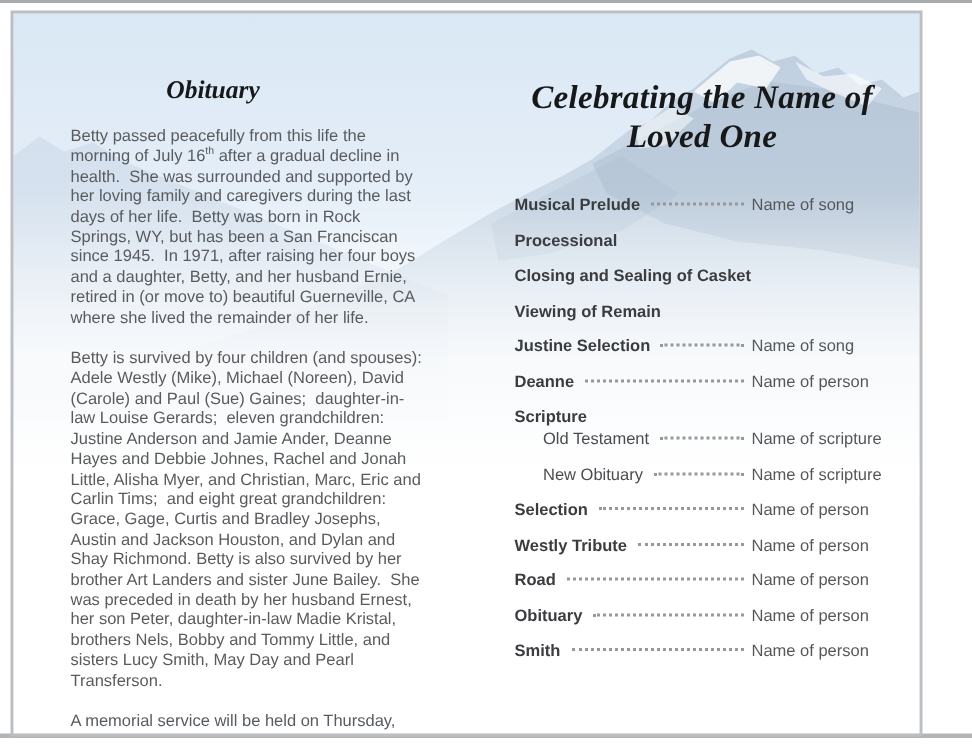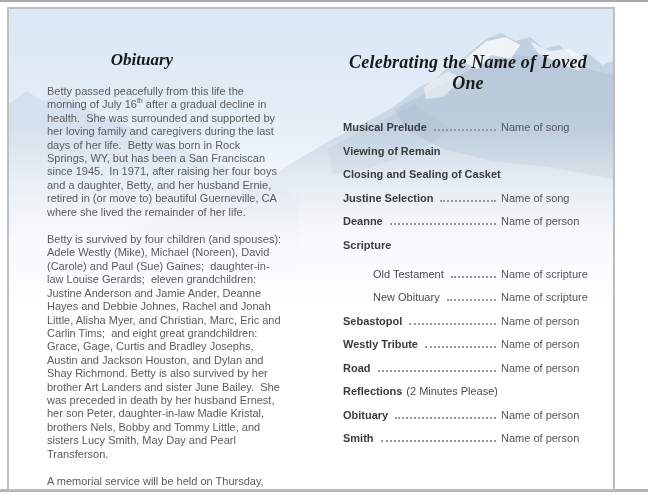--- a/index.html
+++ b/index.html
@@ -24,37 +24,37 @@
   .panel  { width: 50%; box-sizing: border-box; position: relative; }
   .panel.left  { padding: 41px 28px 0 38px; }
   .panel.right { padding: 43px 20px 0 32px; }
 
   .doc-title {
     font-family: "Liberation Serif", serif;
     font-style: italic; font-weight: bold;
     color: #17181a; text-align: center;
   }
   .left  .doc-title { font-size: 17px; margin: 0 46px 15px 0; }
-  .right .doc-title { font-size: 18px; margin: 0 0 27px 0; letter-spacing: 0.2px; }
+  .right .doc-title { font-size: 22px; margin: 0 0 27px 0; letter-spacing: 0.2px; }
 
   .body-text p {
     margin: 0 0 14px 0;
     font-size: 11px; line-height: 13.4px;
     color: #595b5e; white-space: pre-wrap;
   }
   .body-text sup { font-size: 7px; line-height: 0; }
 
   .program-list { margin-top: 0; }
   .row {
-    display: flex; align-items: flex-end;
+    display: flex; align-items: center;
     margin-bottom: 11.5px; font-size: 11px; color: #3b3d40;
   }
   .row .lbl { font-weight: bold; color: #3a3c3f; white-space: nowrap; }
-  .row.sub .lbl { font-weight: normal; color: #4a4c4f; margin-left: 30px; }
-  .row.group { margin-bottom: 17px; }
+  .row.sub .lbl { font-weight: normal; color: #4a4c4f; margin-left: 19px; }
+  .row.group { margin-bottom: 3px; }
   .leader {
     flex: 1 1 auto; min-width: 10px; height: 0;
     border-bottom: 2px dotted #96989b;
     margin: 0 5px 2px 7px;
   }
   .val { flex: 0 0 92px; color: #55575a; }
   .suffix { font-weight: normal; color: #4a4c4f; margin-left: 4px; }
 </style>
 </head>
 <body>
@@ -109,27 +109,30 @@
       <div class="doc-title">Celebrating the Name of Loved One</div>
 
       <div class="program-list">
 
         <div class="row">
           <span class="lbl">Musical Prelude</span>
           <span class="leader"></span>
           <span class="val">Name of song</span>
         </div>
 
-
         <div class="row">
-          <span class="lbl">Viewing of Remain</span>
+          <span class="lbl">Processional</span>
         </div>
 
         <div class="row">
           <span class="lbl">Closing and Sealing of Casket</span>
+        </div>
+
+        <div class="row">
+          <span class="lbl">Viewing of Remain</span>
         </div>
 
         <div class="row">
           <span class="lbl">Justine Selection</span>
           <span class="leader"></span>
           <span class="val">Name of song</span>
         </div>
 
         <div class="row">
           <span class="lbl">Deanne</span>
@@ -147,41 +150,37 @@
           <span class="val">Name of scripture</span>
         </div>
 
         <div class="row sub">
           <span class="lbl">New Obituary</span>
           <span class="leader"></span>
           <span class="val">Name of scripture</span>
         </div>
 
         <div class="row">
-          <span class="lbl">Sebastopol</span>
+          <span class="lbl">Selection</span>
           <span class="leader"></span>
           <span class="val">Name of person</span>
         </div>
 
         <div class="row">
           <span class="lbl">Westly Tribute</span>
           <span class="leader"></span>
           <span class="val">Name of person</span>
         </div>
 
         <div class="row">
           <span class="lbl">Road</span>
           <span class="leader"></span>
           <span class="val">Name of person</span>
         </div>
 
-        <div class="row">
-          <span class="lbl">Reflections</span>
-          <span class="suffix">(2 Minutes Please)</span>
-        </div>
 
         <div class="row">
           <span class="lbl">Obituary</span>
           <span class="leader"></span>
           <span class="val">Name of person</span>
         </div>
 
         <div class="row">
           <span class="lbl">Smith</span>
           <span class="leader"></span>

